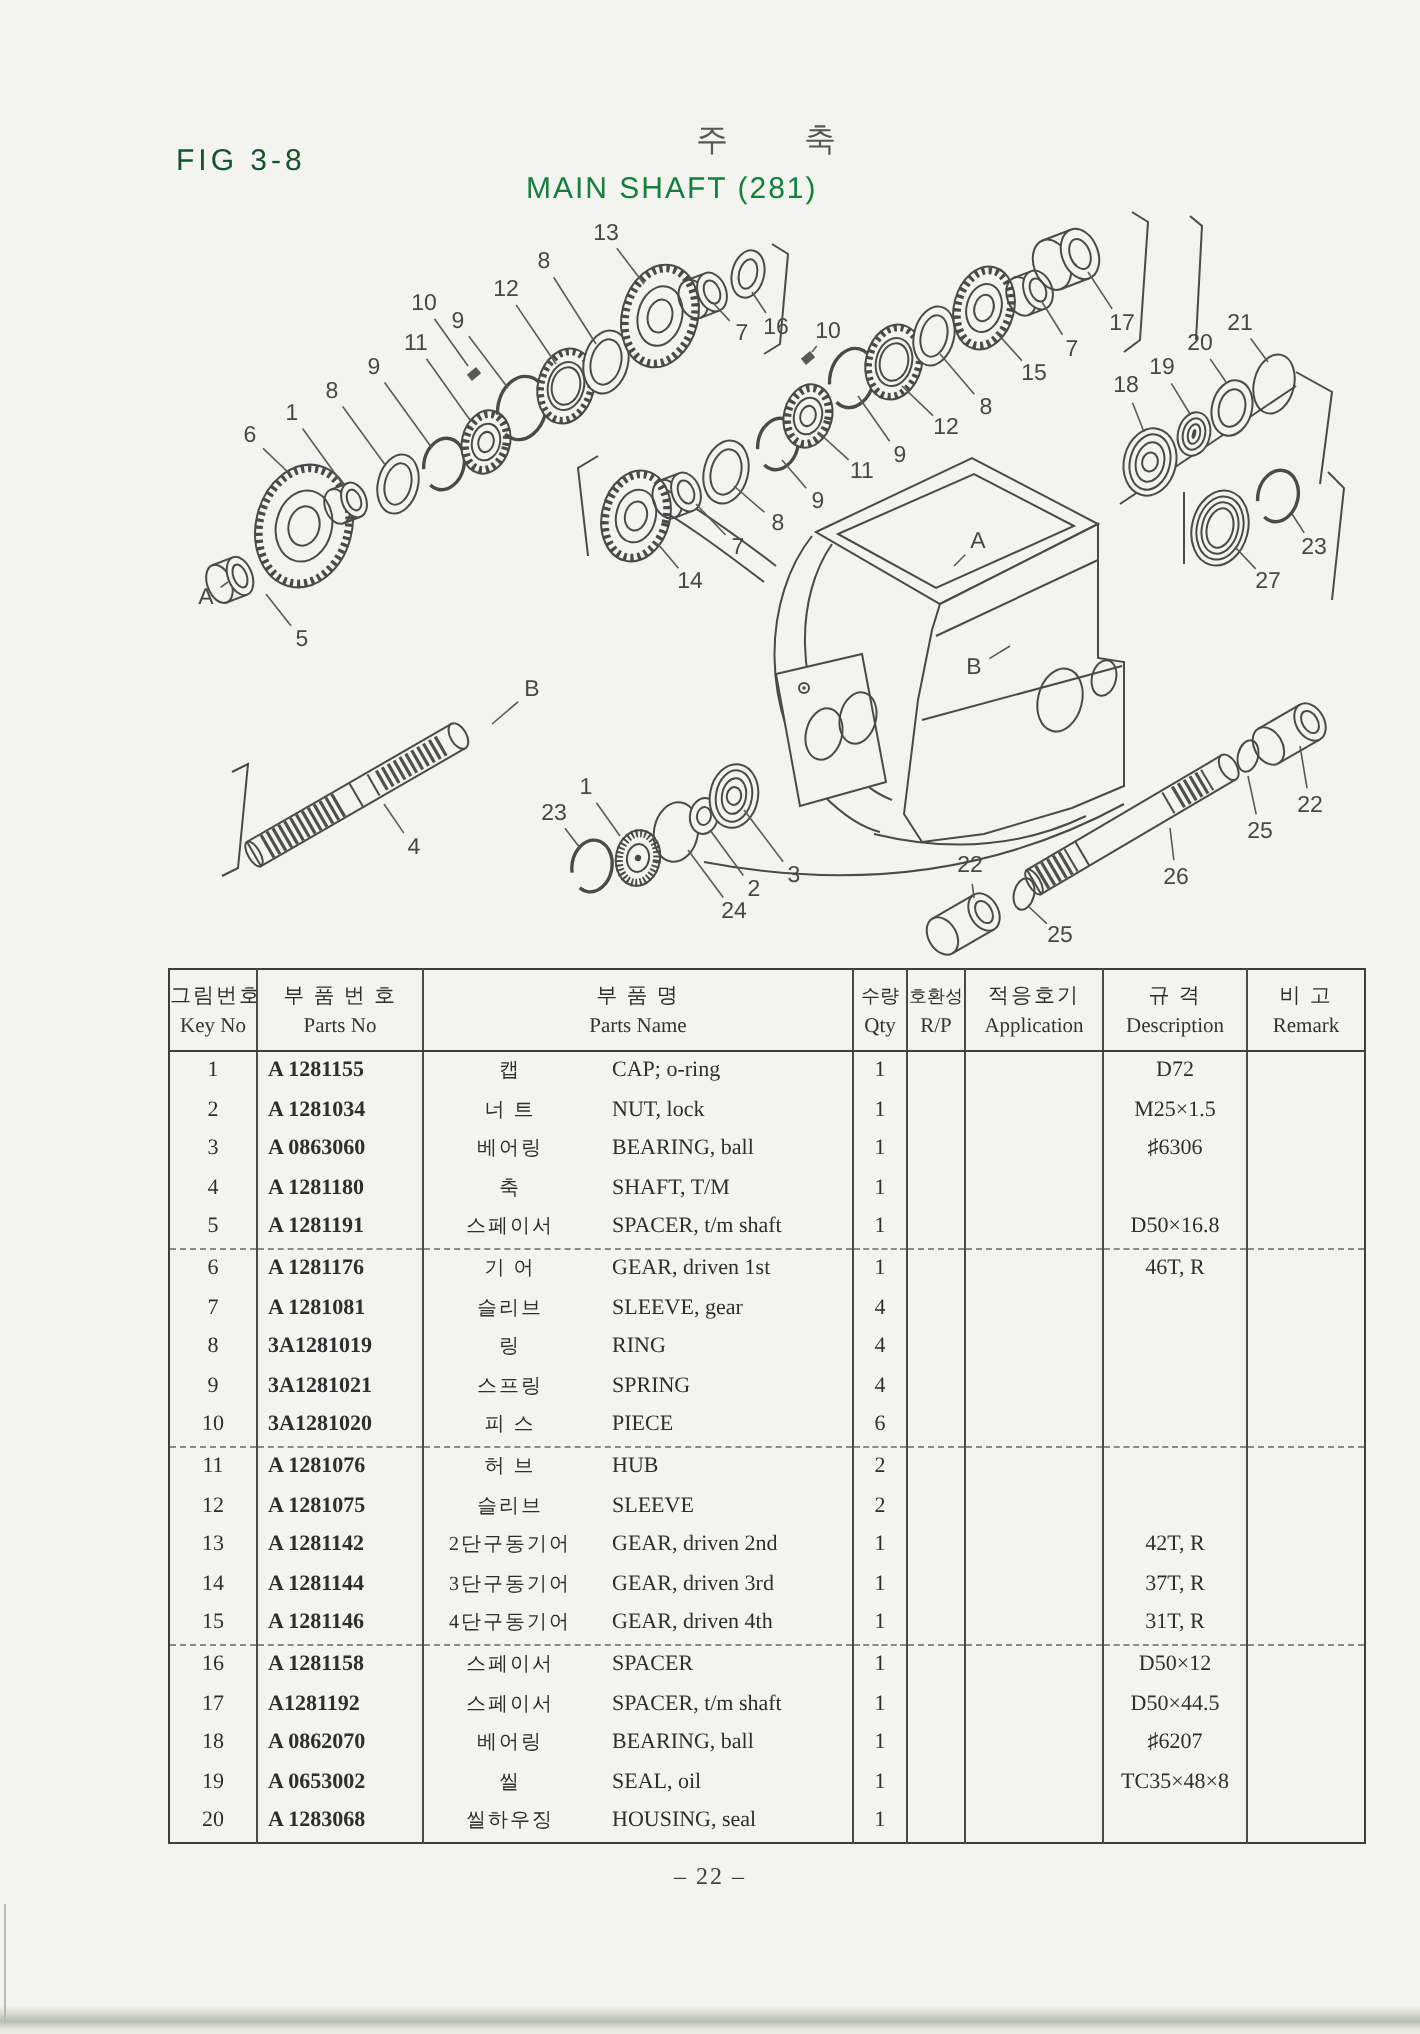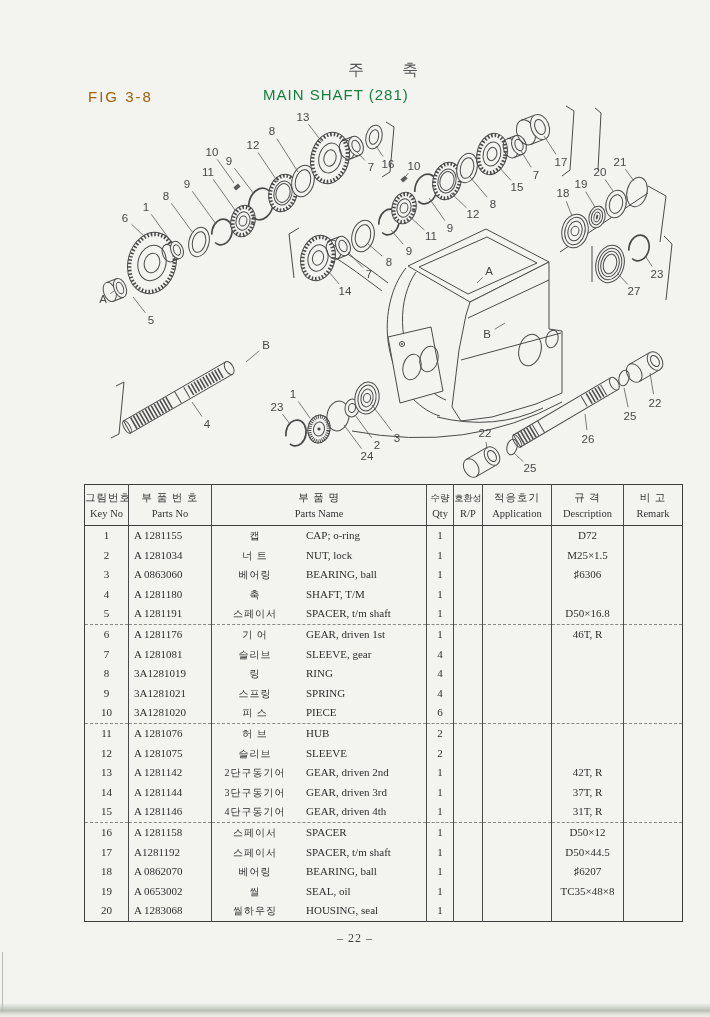--- a/index.html
+++ b/index.html
@@ -3,21 +3,21 @@
 <meta charset="utf-8">
 <style>
   html,body{margin:0;padding:0;}
   body{
     width:710px;height:1017px;position:relative;overflow:hidden;
     background:#f3f3f0;
     font-family:"Liberation Serif","DejaVu Serif",serif;color:#2e2e2e;
   }
   .sheet{position:absolute;inset:0;}
   
-  .fig-label{position:absolute;left:88px;top:88px;font-size:15px;color:#a16207;
+  .fig-label{position:absolute;left:88px;top:72px;font-size:15px;color:#14532d;
     letter-spacing:2px;font-family:"Liberation Sans","DejaVu Sans",sans-serif;}
   .title-ko{position:absolute;left:283px;top:60px;width:200px;text-align:center;
     font-size:16px;color:#565656;word-spacing:34px;}
   .title-en{position:absolute;left:263px;top:86px;width:240px;text-align:left;
     font-size:15px;color:#15803d;letter-spacing:1px;
     font-family:"Liberation Sans","DejaVu Sans",sans-serif;}
   .page-number{position:absolute;left:0;top:931px;width:710px;text-align:center;
     font-size:12px;color:#3f3f3f;letter-spacing:1px;}
   
   svg.diagram{position:absolute;left:0;top:0;}
@@ -34,21 +34,21 @@
     table-layout:fixed;width:599px;border:1.5px solid #3d3d3d;}
   .parts-table th,.parts-table td{border-left:1px solid #4a4a4a;overflow:hidden;
     white-space:nowrap;padding:0;font-weight:normal;}
   .parts-table th:first-child,.parts-table td:first-child{border-left:none;}
   .parts-table thead th{border-bottom:1px solid #3d3d3d;height:40px;vertical-align:middle;}
   .parts-table thead .hko{font-size:10.5px;letter-spacing:1px;}
   .parts-table thead .hen{font-size:10.5px;margin-top:3px;font-family:Liberation Serif, serif;color:#333;}
   .parts-table tbody td{height:19.6px;font-size:11px;line-height:19.6px;}
   .parts-table tbody tr.g td{border-top:1px dashed #8a8a8a;}
   td.c{text-align:center;}
-  td.no{padding-left:5px;font-size:10.5px;}
+  td.no{padding-left:5px;font-size:10.5px;font-weight:bold;}
   td.desc{text-align:center;font-size:10.5px;font-family:"Liberation Serif","DejaVu Sans",serif;}
   .namewrap{display:flex;align-items:center;height:100%;}
   .nm-ko{width:86px;text-align:center;font-size:10px;letter-spacing:1px;flex:none;}
   .nm-en{flex:1;padding-left:8px;font-size:11px;}
   
   .scan-edge-bottom{position:absolute;left:0;top:1003px;width:710px;height:14px;
     background:linear-gradient(#f3f3f0 0%,#b9beb4 55%,#e2e4dc 80%,#eceee7 100%);}
   .scan-edge-left{position:absolute;left:2px;top:952px;width:1px;height:60px;background:#b7bbb1;}
 </style>
 </head>

